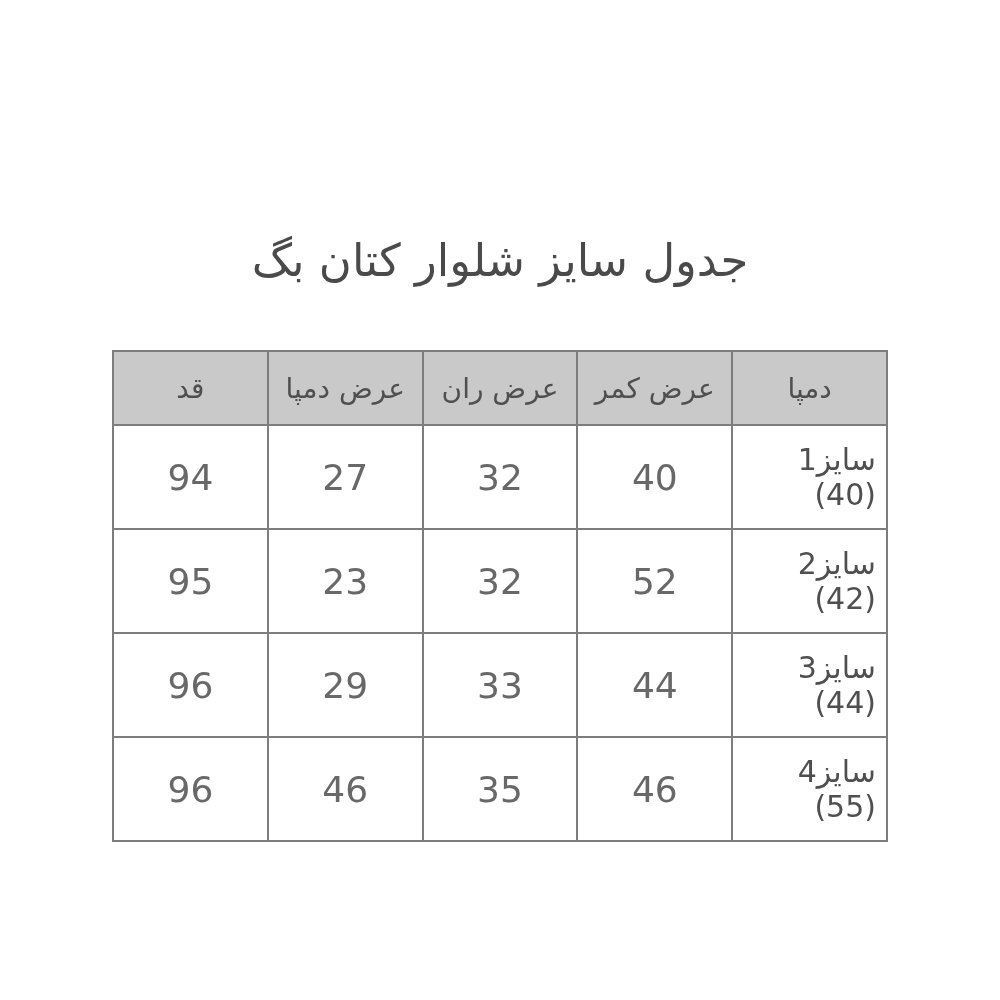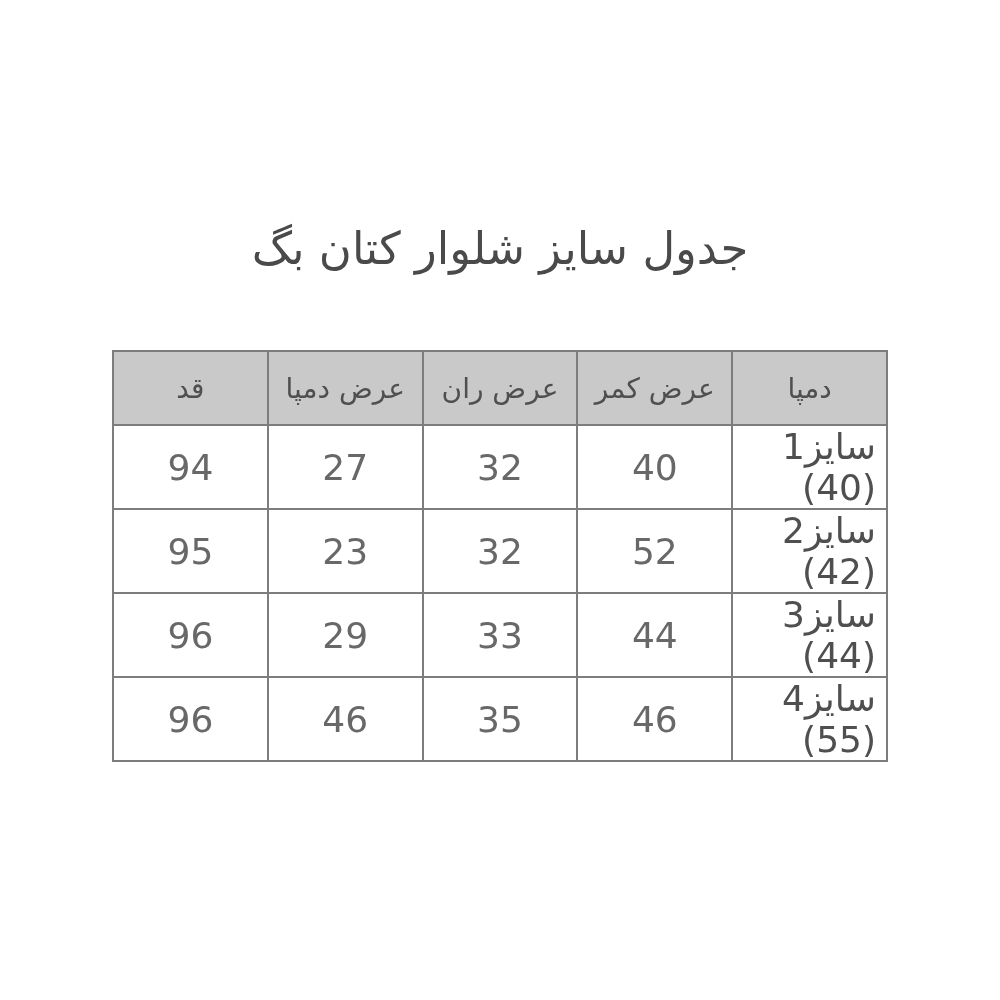--- a/index.html
+++ b/index.html
@@ -18,21 +18,21 @@
     font-family:"DejaVu Sans", sans-serif;
   }
   .page{
     position:relative;
     width:1000px;height:1000px;
     background:var(--page-bg);
     overflow:hidden;
   }
   .title{
     position:absolute;
-    top:222px;left:0;
+    top:234px;left:0;
     width:100%;
     margin:0;
     text-align:center;
     direction:rtl;
     font-size:45px;
     font-weight:500;
     color:var(--title-color);
     letter-spacing:0;
   }
   table.size-table{
@@ -41,38 +41,38 @@
     width:776px;
     border-collapse:collapse;
     table-layout:fixed;
     direction:rtl;
   }
   .size-table th,
   .size-table td{
     border:2px solid var(--border);
     text-align:center;
     vertical-align:middle;
-    padding:0;
+    padding:16px;
   }
   .size-table thead tr{height:74px;}
   .size-table tbody tr{height:78px;}
   .size-table th{
     background:var(--header-bg);
     font-size:28px;
     font-weight:500;
     color:var(--label-color);
   }
   .size-table td.num{
     font-size:36px;
     font-weight:500;
     color:var(--num-color);
     border-radius:24px;
   }
   .size-table td.size-cell{
-    font-size:36px;
+    font-size:30px;
     font-weight:500;
     color:var(--label-color);
     text-align:right;
     padding-right:10px;
   }
 </style>
 </head>
 <body>
 
 <div class="page">

